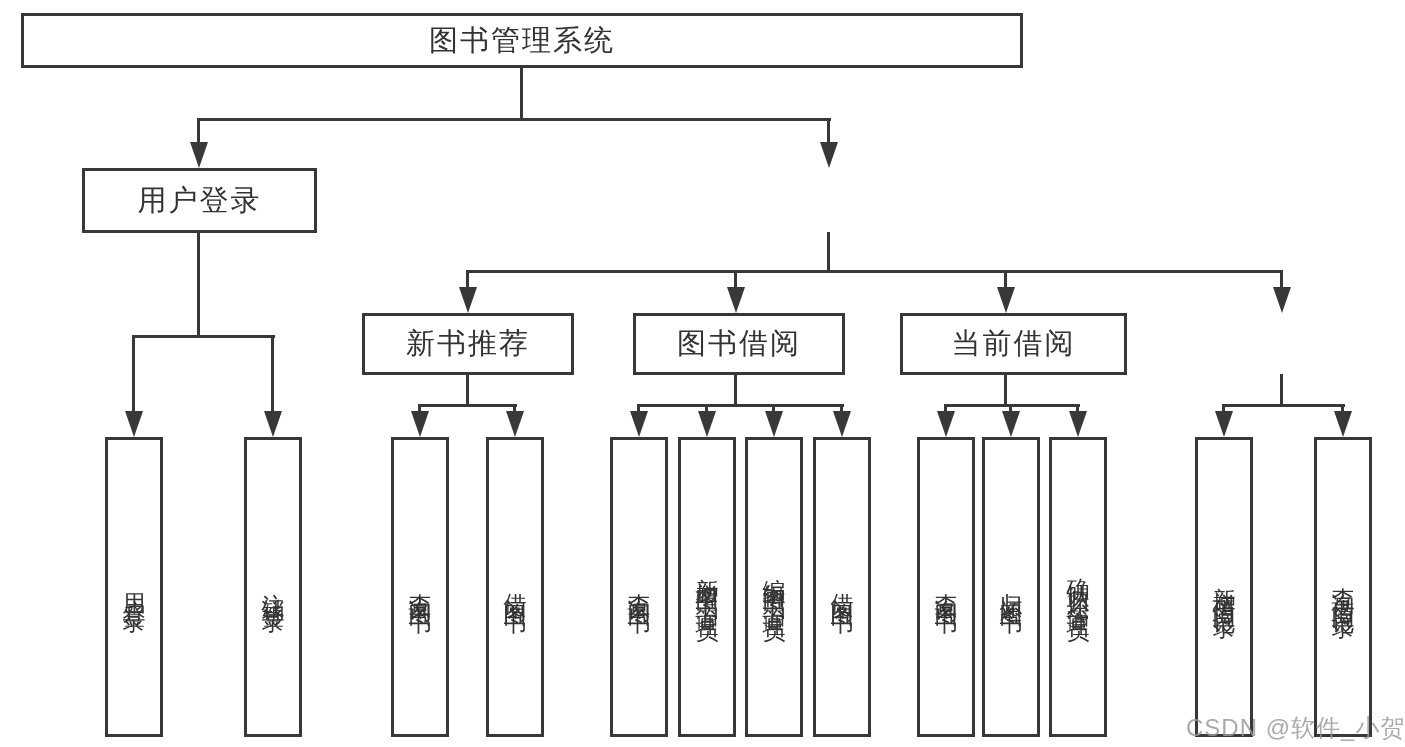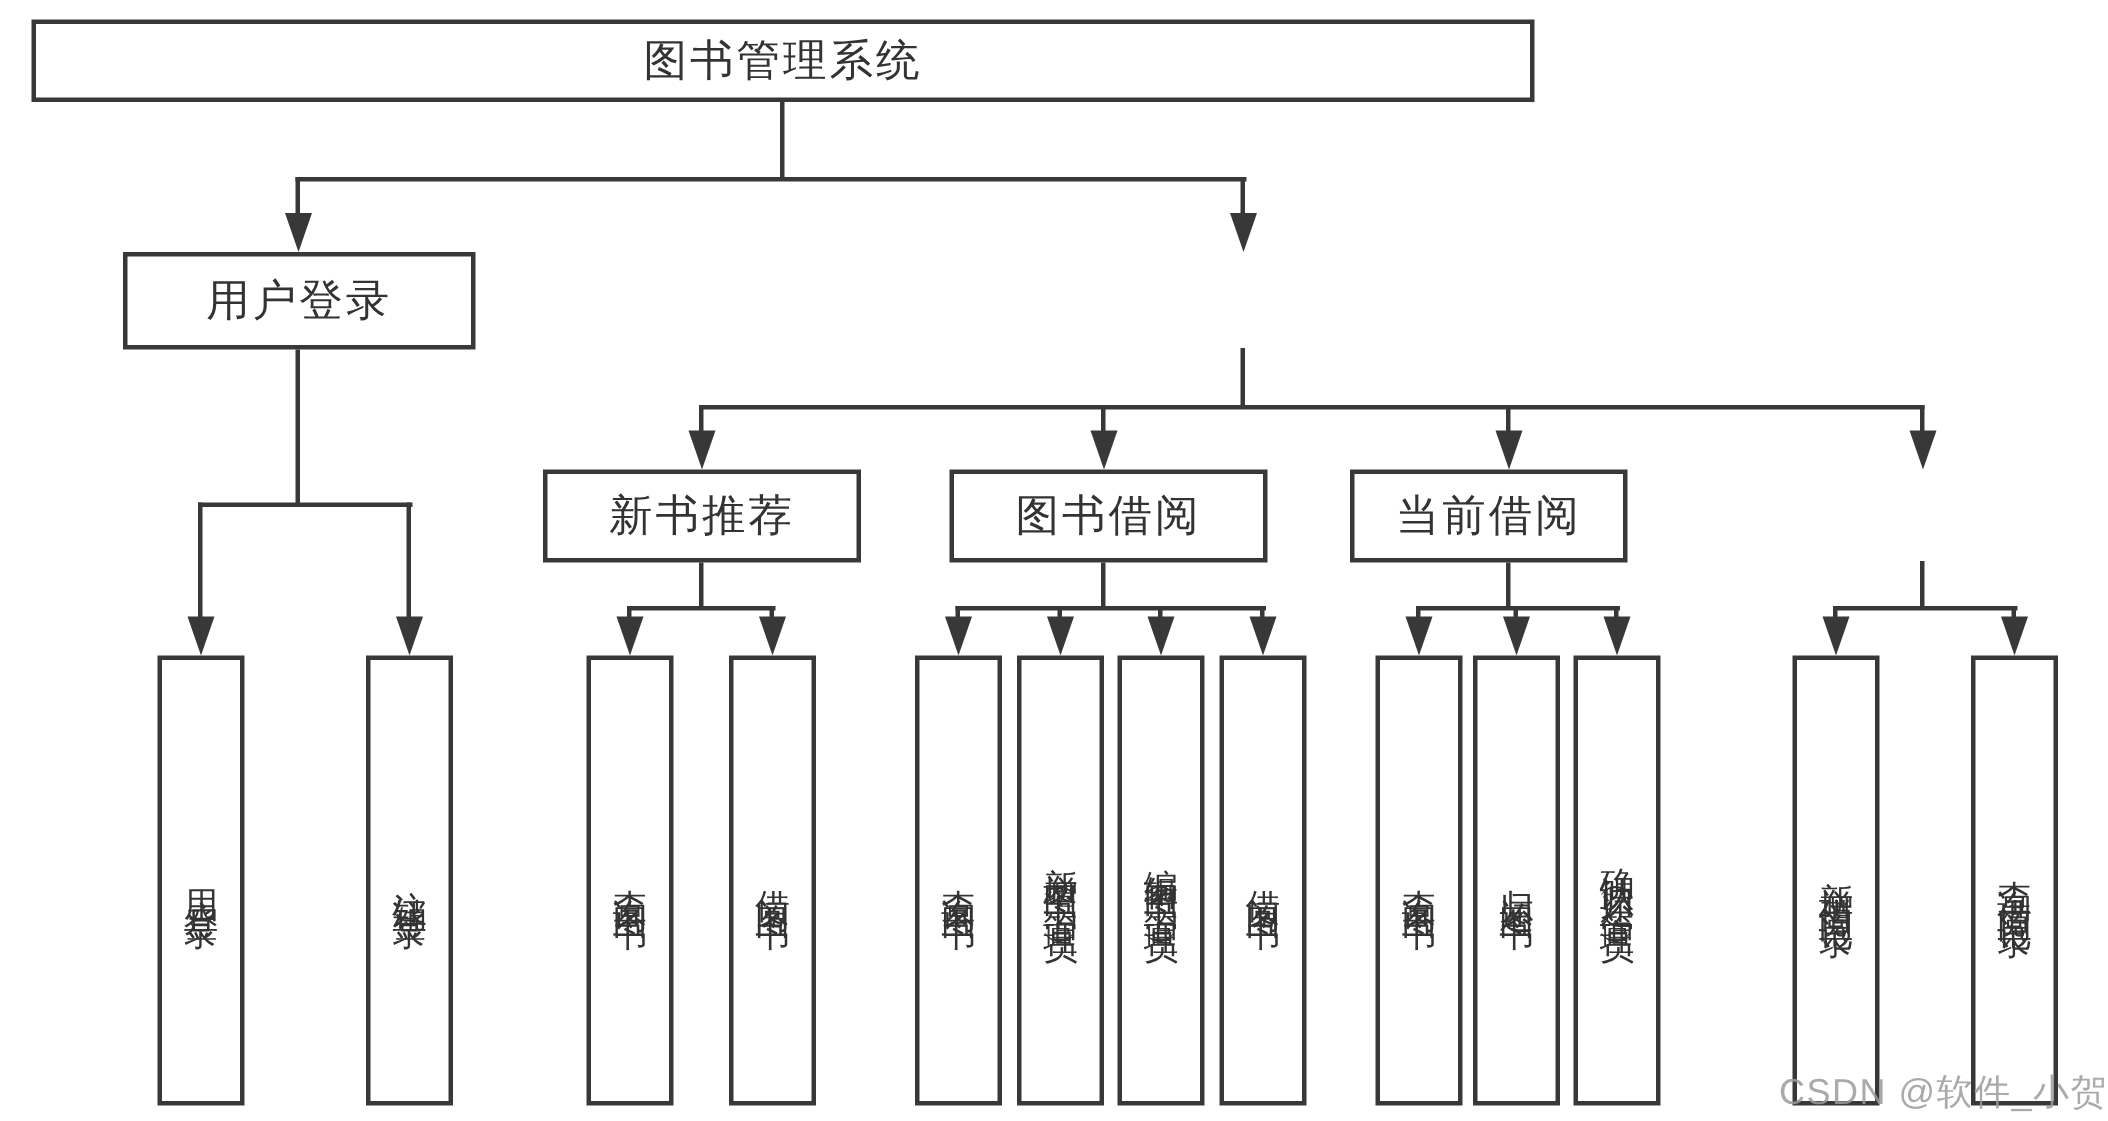--- a/index.html
+++ b/index.html
@@ -133,21 +133,21 @@
   <div class="box" style="left:82px;top:168px;width:235px;height:65px">
     <span class="hlabel">用户登录</span>
   </div>
 
   <div class="box" style="left:362px;top:313px;width:212px;height:62px">
     <span class="hlabel">新书推荐</span>
   </div>
   <div class="box" style="left:633px;top:313px;width:212px;height:62px">
     <span class="hlabel">图书借阅</span>
   </div>
-  <div class="box" style="left:900px;top:313px;width:185px;height:62px">
+  <div class="box" style="left:900px;top:313px;width:227px;height:62px">
     <span class="hlabel">当前借阅</span>
   </div>
 
   <div class="box" style="left:105px;top:437px;width:58px;height:300px">
     <span class="vlabel">用户登录</span>
   </div>
   <div class="box" style="left:244px;top:437px;width:58px;height:300px">
     <span class="vlabel">注销登录</span>
   </div>
 

